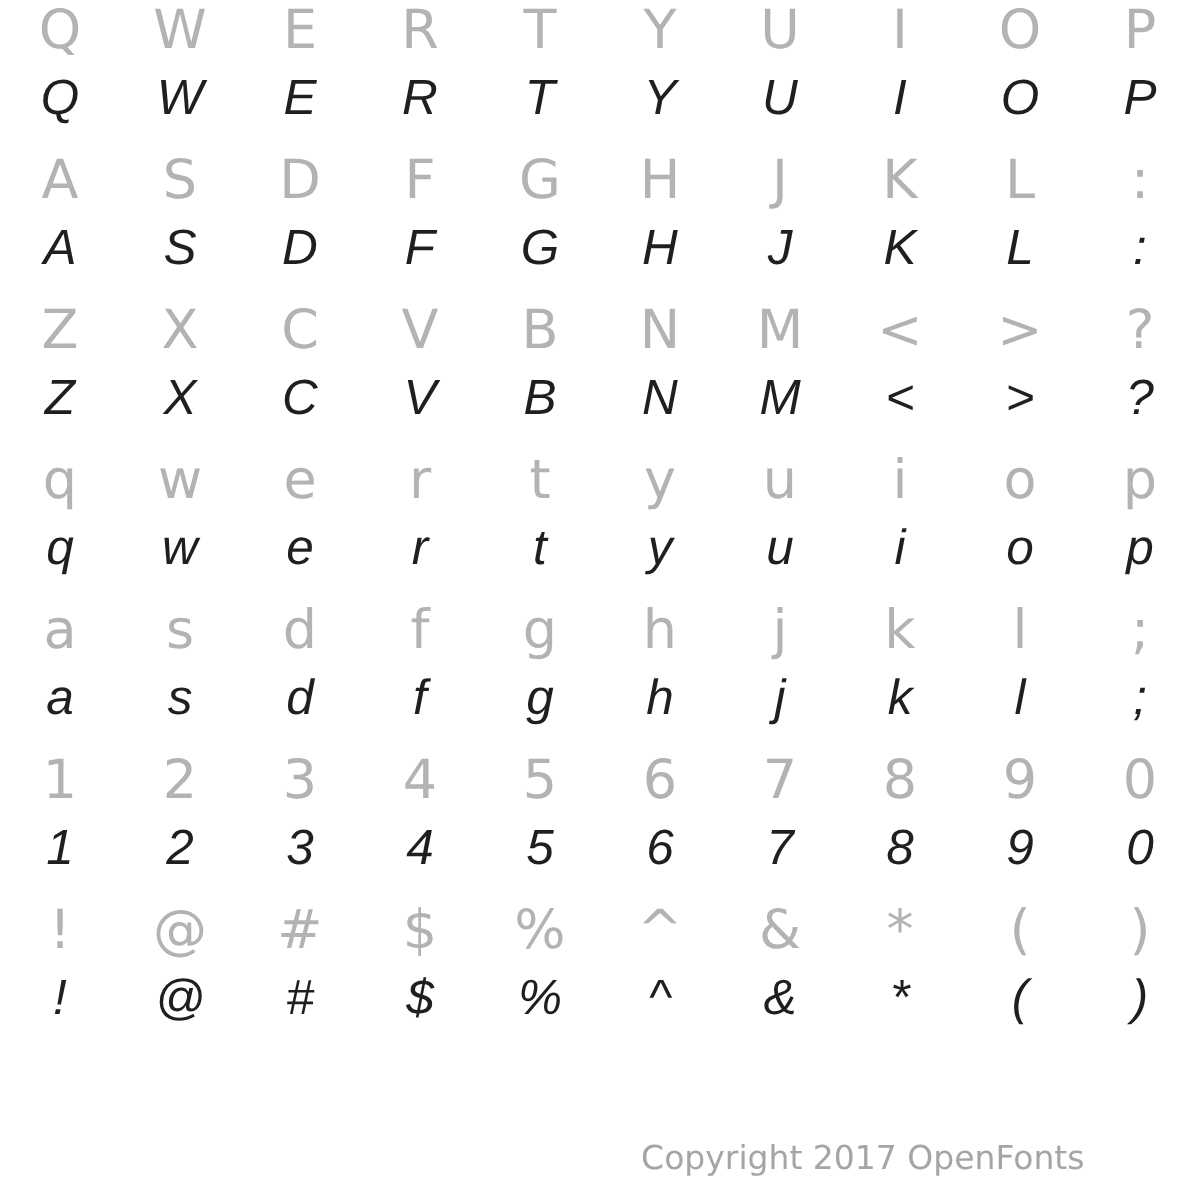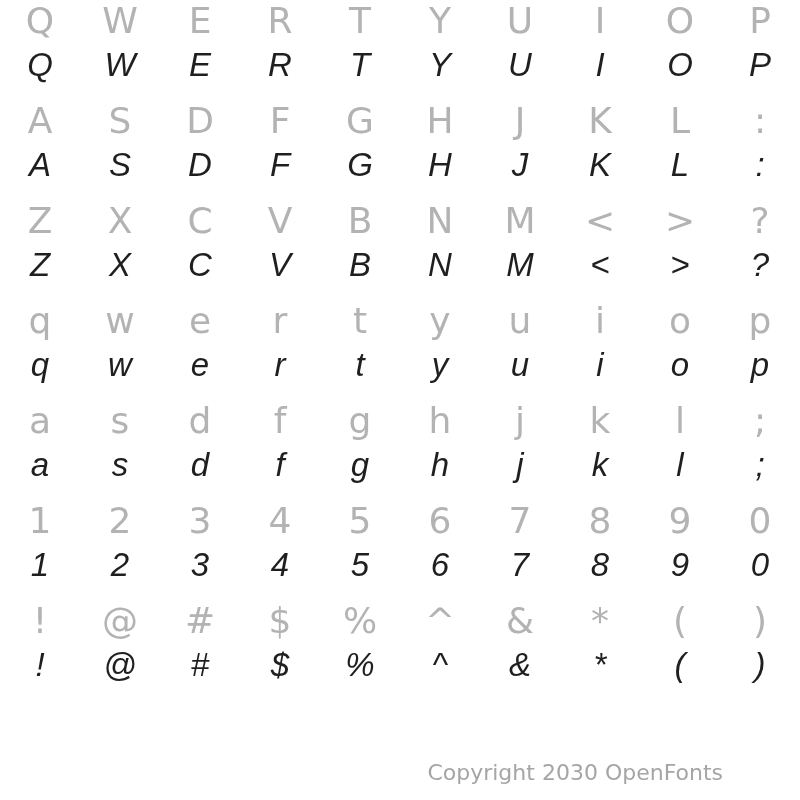--- a/index.html
+++ b/index.html
@@ -91,13 +91,13 @@
     <div class="group">
       <div class="row reference"><span class="cell">1</span><span class="cell">2</span><span class="cell">3</span><span class="cell">4</span><span class="cell">5</span><span class="cell">6</span><span class="cell">7</span><span class="cell">8</span><span class="cell">9</span><span class="cell">0</span></div>
       <div class="row sample"><span class="cell">1</span><span class="cell">2</span><span class="cell">3</span><span class="cell">4</span><span class="cell">5</span><span class="cell">6</span><span class="cell">7</span><span class="cell">8</span><span class="cell">9</span><span class="cell">0</span></div>
     </div>
     <div class="group">
       <div class="row reference"><span class="cell">!</span><span class="cell">@</span><span class="cell">#</span><span class="cell">$</span><span class="cell">%</span><span class="cell">^</span><span class="cell">&amp;</span><span class="cell">*</span><span class="cell">(</span><span class="cell">)</span></div>
       <div class="row sample"><span class="cell">!</span><span class="cell">@</span><span class="cell">#</span><span class="cell">$</span><span class="cell">%</span><span class="cell">^</span><span class="cell">&amp;</span><span class="cell">*</span><span class="cell">(</span><span class="cell">)</span></div>
     </div>
   </div>
 
-<div class="copyright">Copyright 2030 OpenFonts</div>
+<div class="copyright">Copyright 2017 OpenFonts</div>
 
 </body></html>

